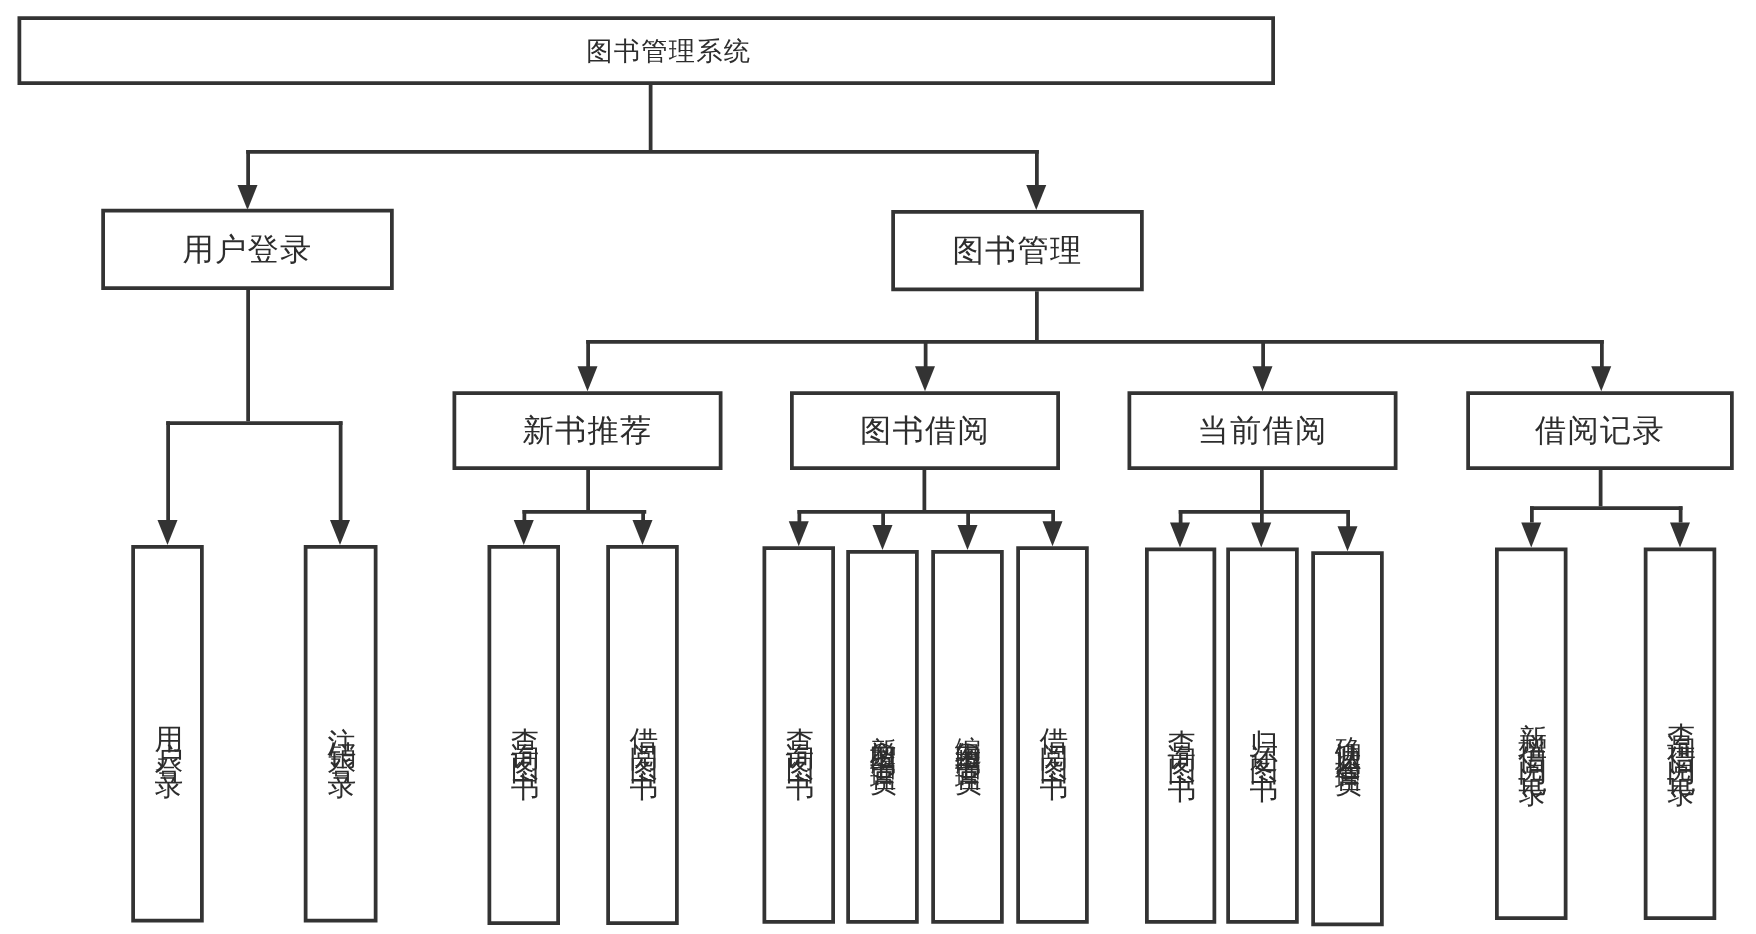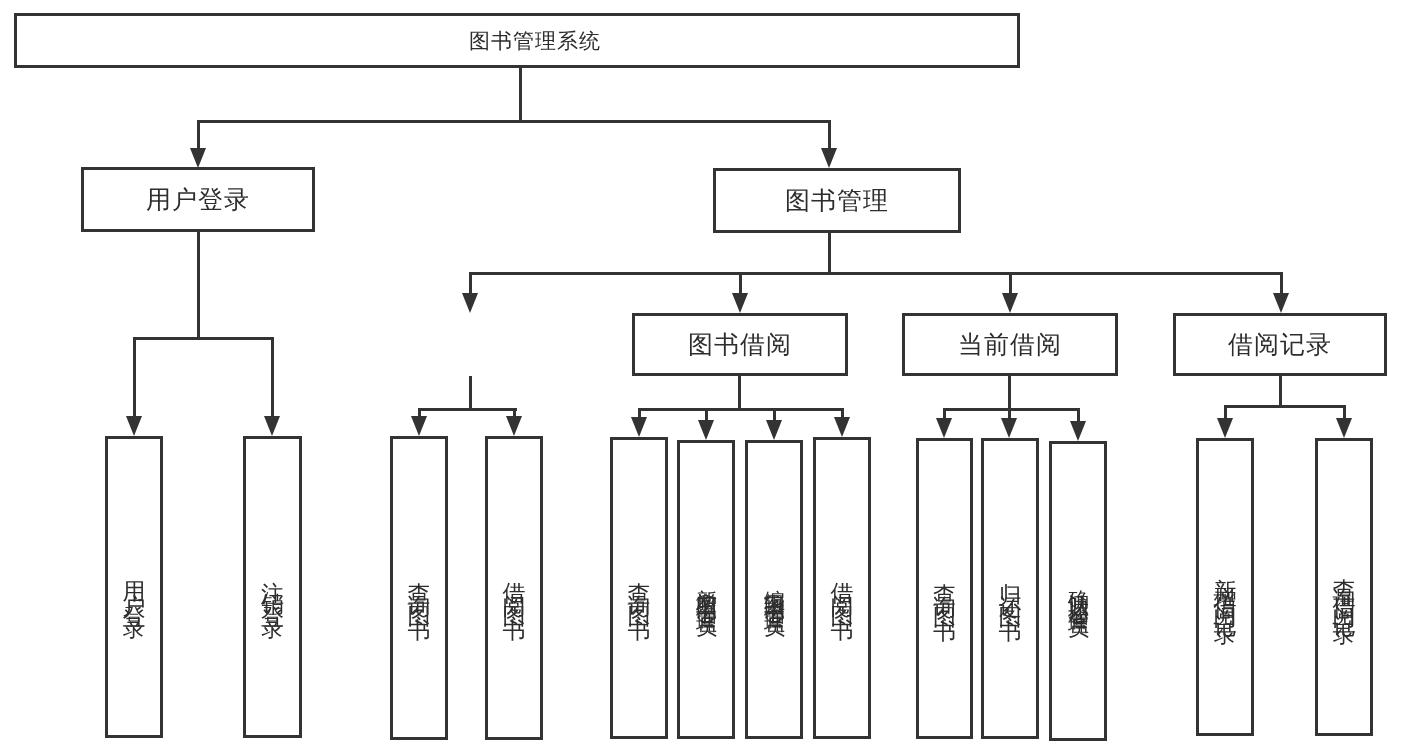--- a/index.html
+++ b/index.html
@@ -78,21 +78,21 @@
   <div class="line" style="left:519px; top:68px;  width:3px;  height:52px;"></div>
   <div class="line" style="left:197px; top:120px; width:634px; height:3px;"></div>
   <div class="line" style="left:197px; top:120px; width:3px; height:30px;"></div>
   <div class="arrow" style="left:190px; top:148px;"></div>
   <div class="line" style="left:828px; top:120px; width:3px; height:30px;"></div>
   <div class="arrow" style="left:821px; top:148px;"></div>
 
   <div class="box" style="left:81px; top:167px; width:234px; height:65px;">
     <span class="hlabel">用户登录</span>
   </div>
-  <div class="box" style="left:713px; top:168px; width:248px; height:65px;">
+  <div class="box" style="left:713px; top:168px; width:202px; height:65px;">
     <span class="hlabel">图书管理</span>
   </div>
 
   <div class="line" style="left:197px; top:232px; width:3px; height:105px;"></div>
   <div class="line" style="left:133px; top:337px; width:141px; height:3px;"></div>
   <div class="line" style="left:133px; top:337px; width:3px; height:79px;"></div>
   <div class="arrow" style="left:126px; top:416px;"></div>
   <div class="line" style="left:271px; top:337px; width:3px; height:79px;"></div>
   <div class="arrow" style="left:264px; top:416px;"></div>
 
@@ -100,20 +100,23 @@
   <div class="line" style="left:469px; top:272px; width:814px; height:3px;"></div>
   <div class="line" style="left:469px;  top:272px; width:3px; height:22px;"></div>
   <div class="arrow" style="left:462px;  top:293px;"></div>
   <div class="line" style="left:739px;  top:272px; width:3px; height:22px;"></div>
   <div class="arrow" style="left:732px;  top:293px;"></div>
   <div class="line" style="left:1009px; top:272px; width:3px; height:22px;"></div>
   <div class="arrow" style="left:1002px; top:293px;"></div>
   <div class="line" style="left:1280px; top:272px; width:3px; height:22px;"></div>
   <div class="arrow" style="left:1273px; top:293px;"></div>
 
+  <div class="box" style="left:362px; top:313px; width:216px; height:63px;">
+    <span class="hlabel">新书推荐</span>
+  </div>
   <div class="box" style="left:632px; top:313px; width:216px; height:63px;">
     <span class="hlabel">图书借阅</span>
   </div>
   <div class="box" style="left:902px; top:313px; width:216px; height:63px;">
     <span class="hlabel">当前借阅</span>
   </div>
   <div class="box" style="left:1173px; top:313px; width:214px; height:63px;">
     <span class="hlabel">借阅记录</span>
   </div>
 

